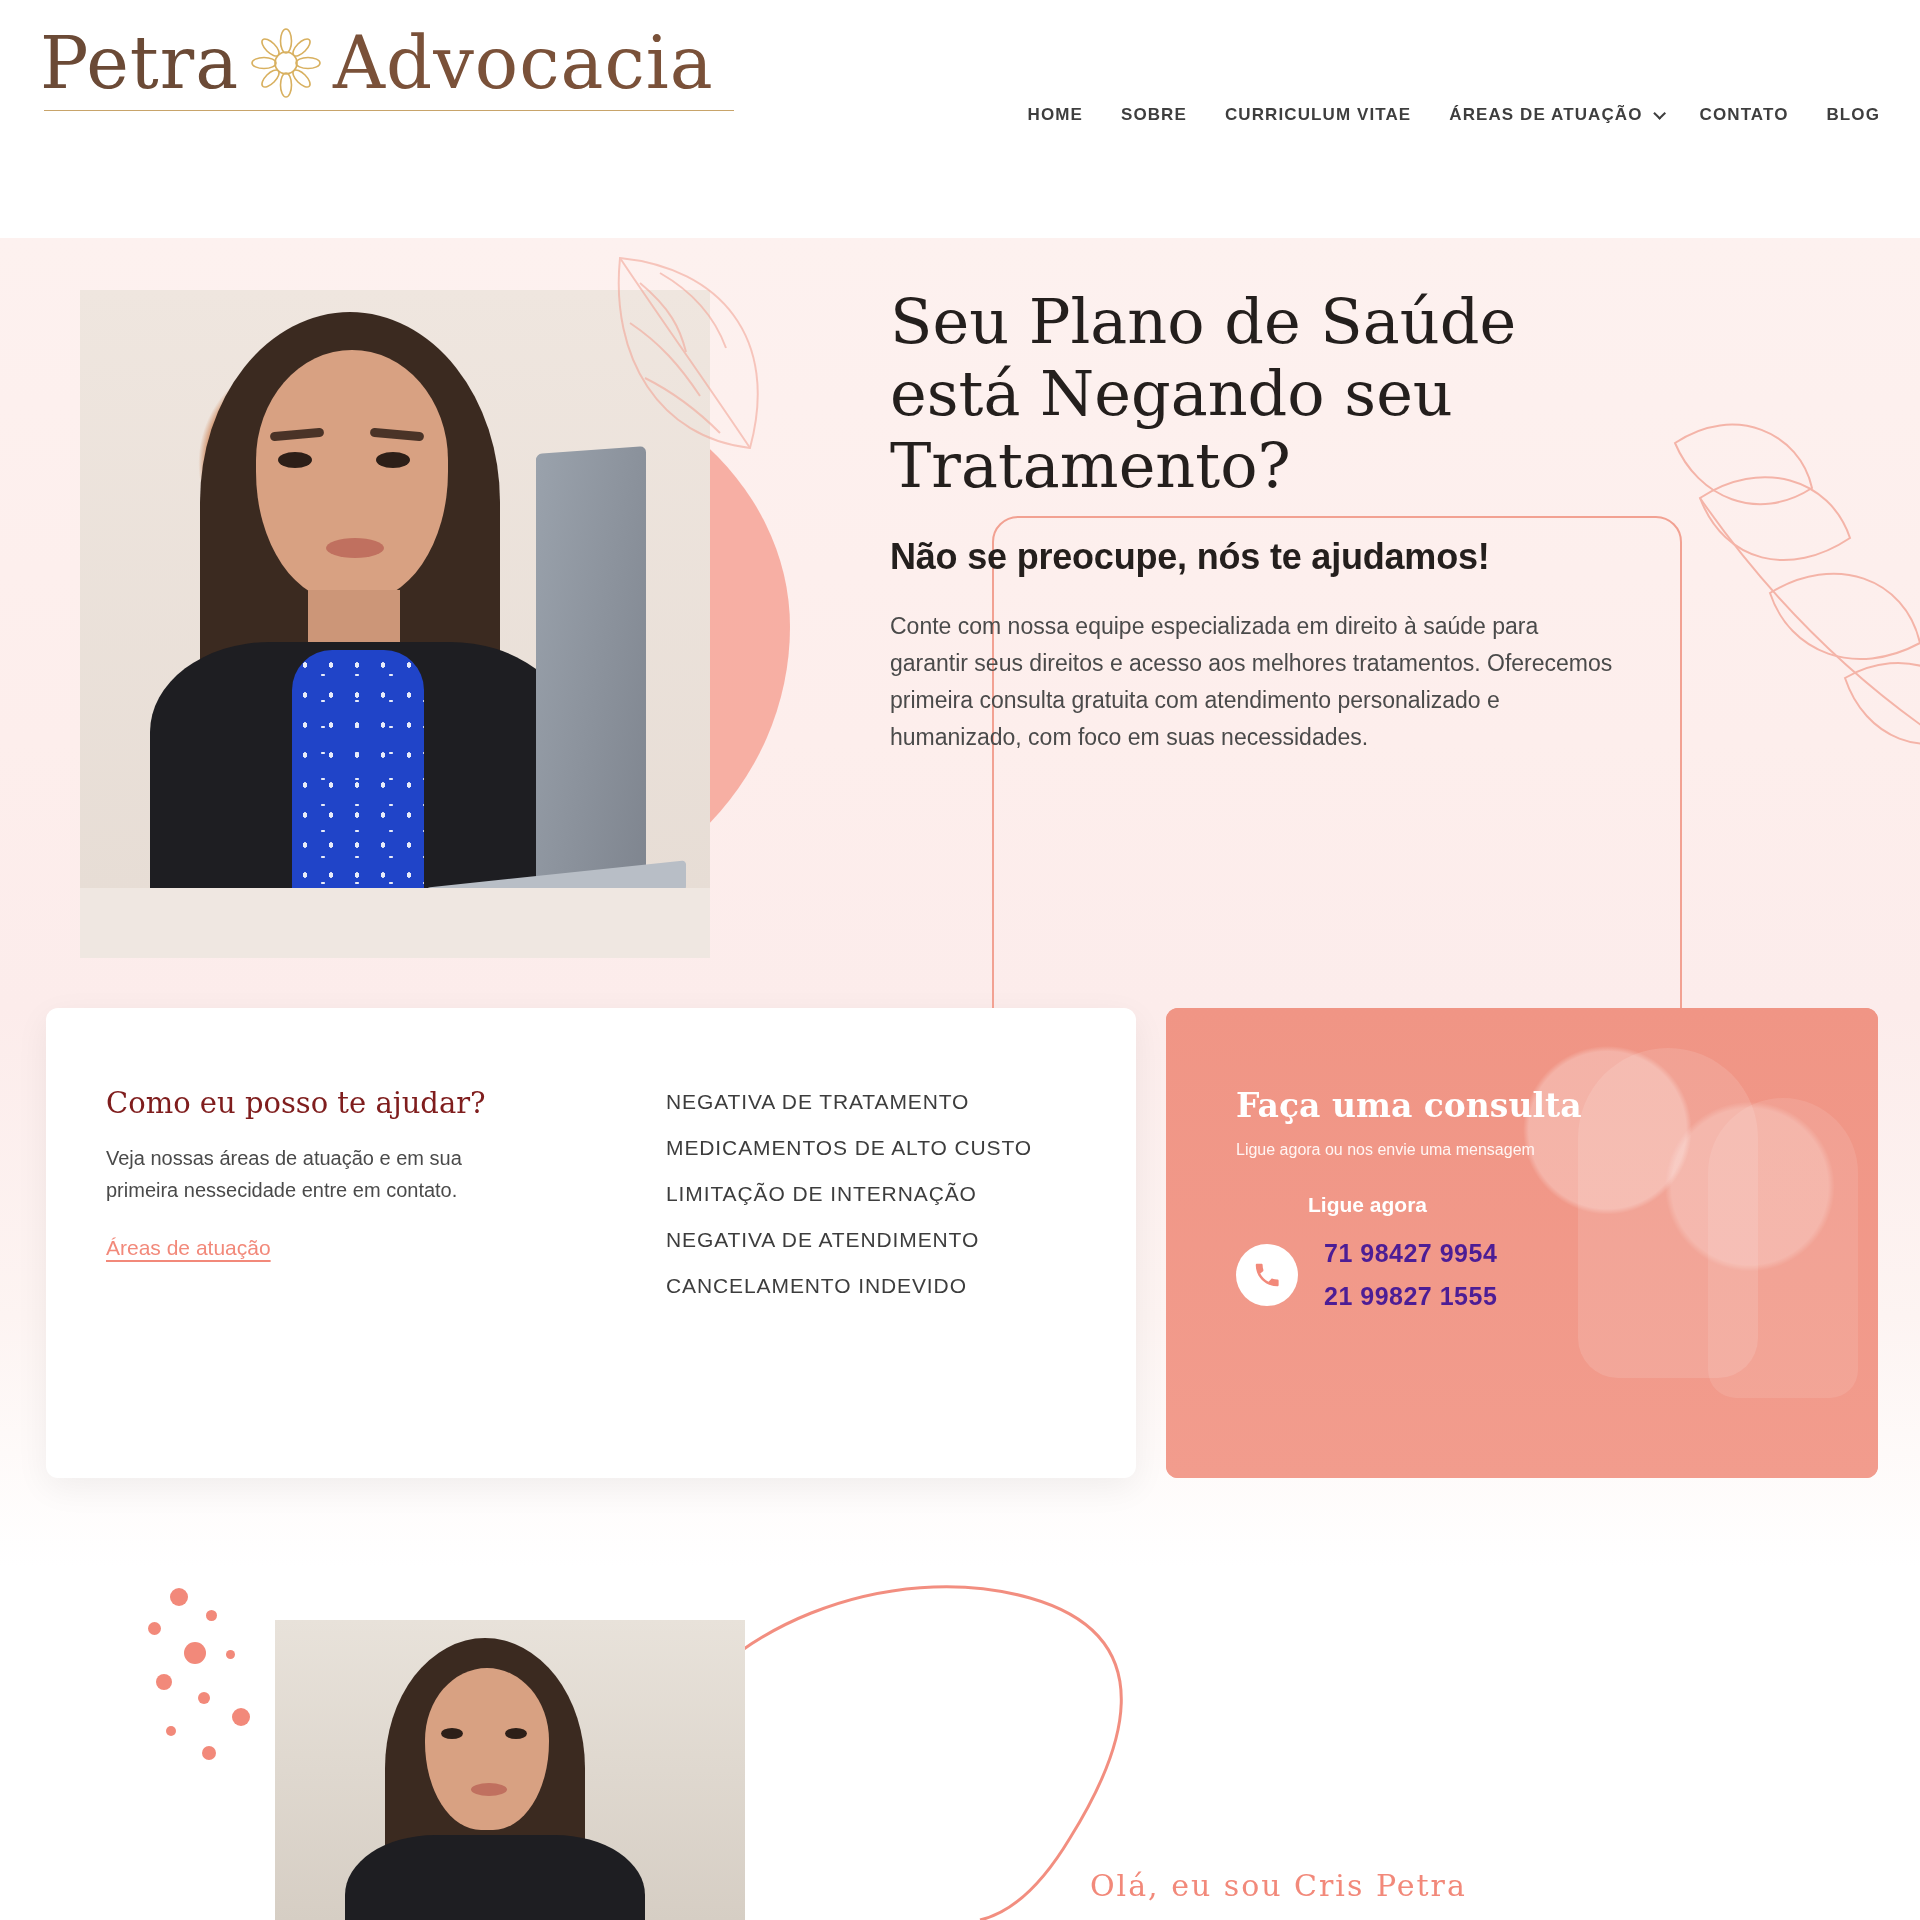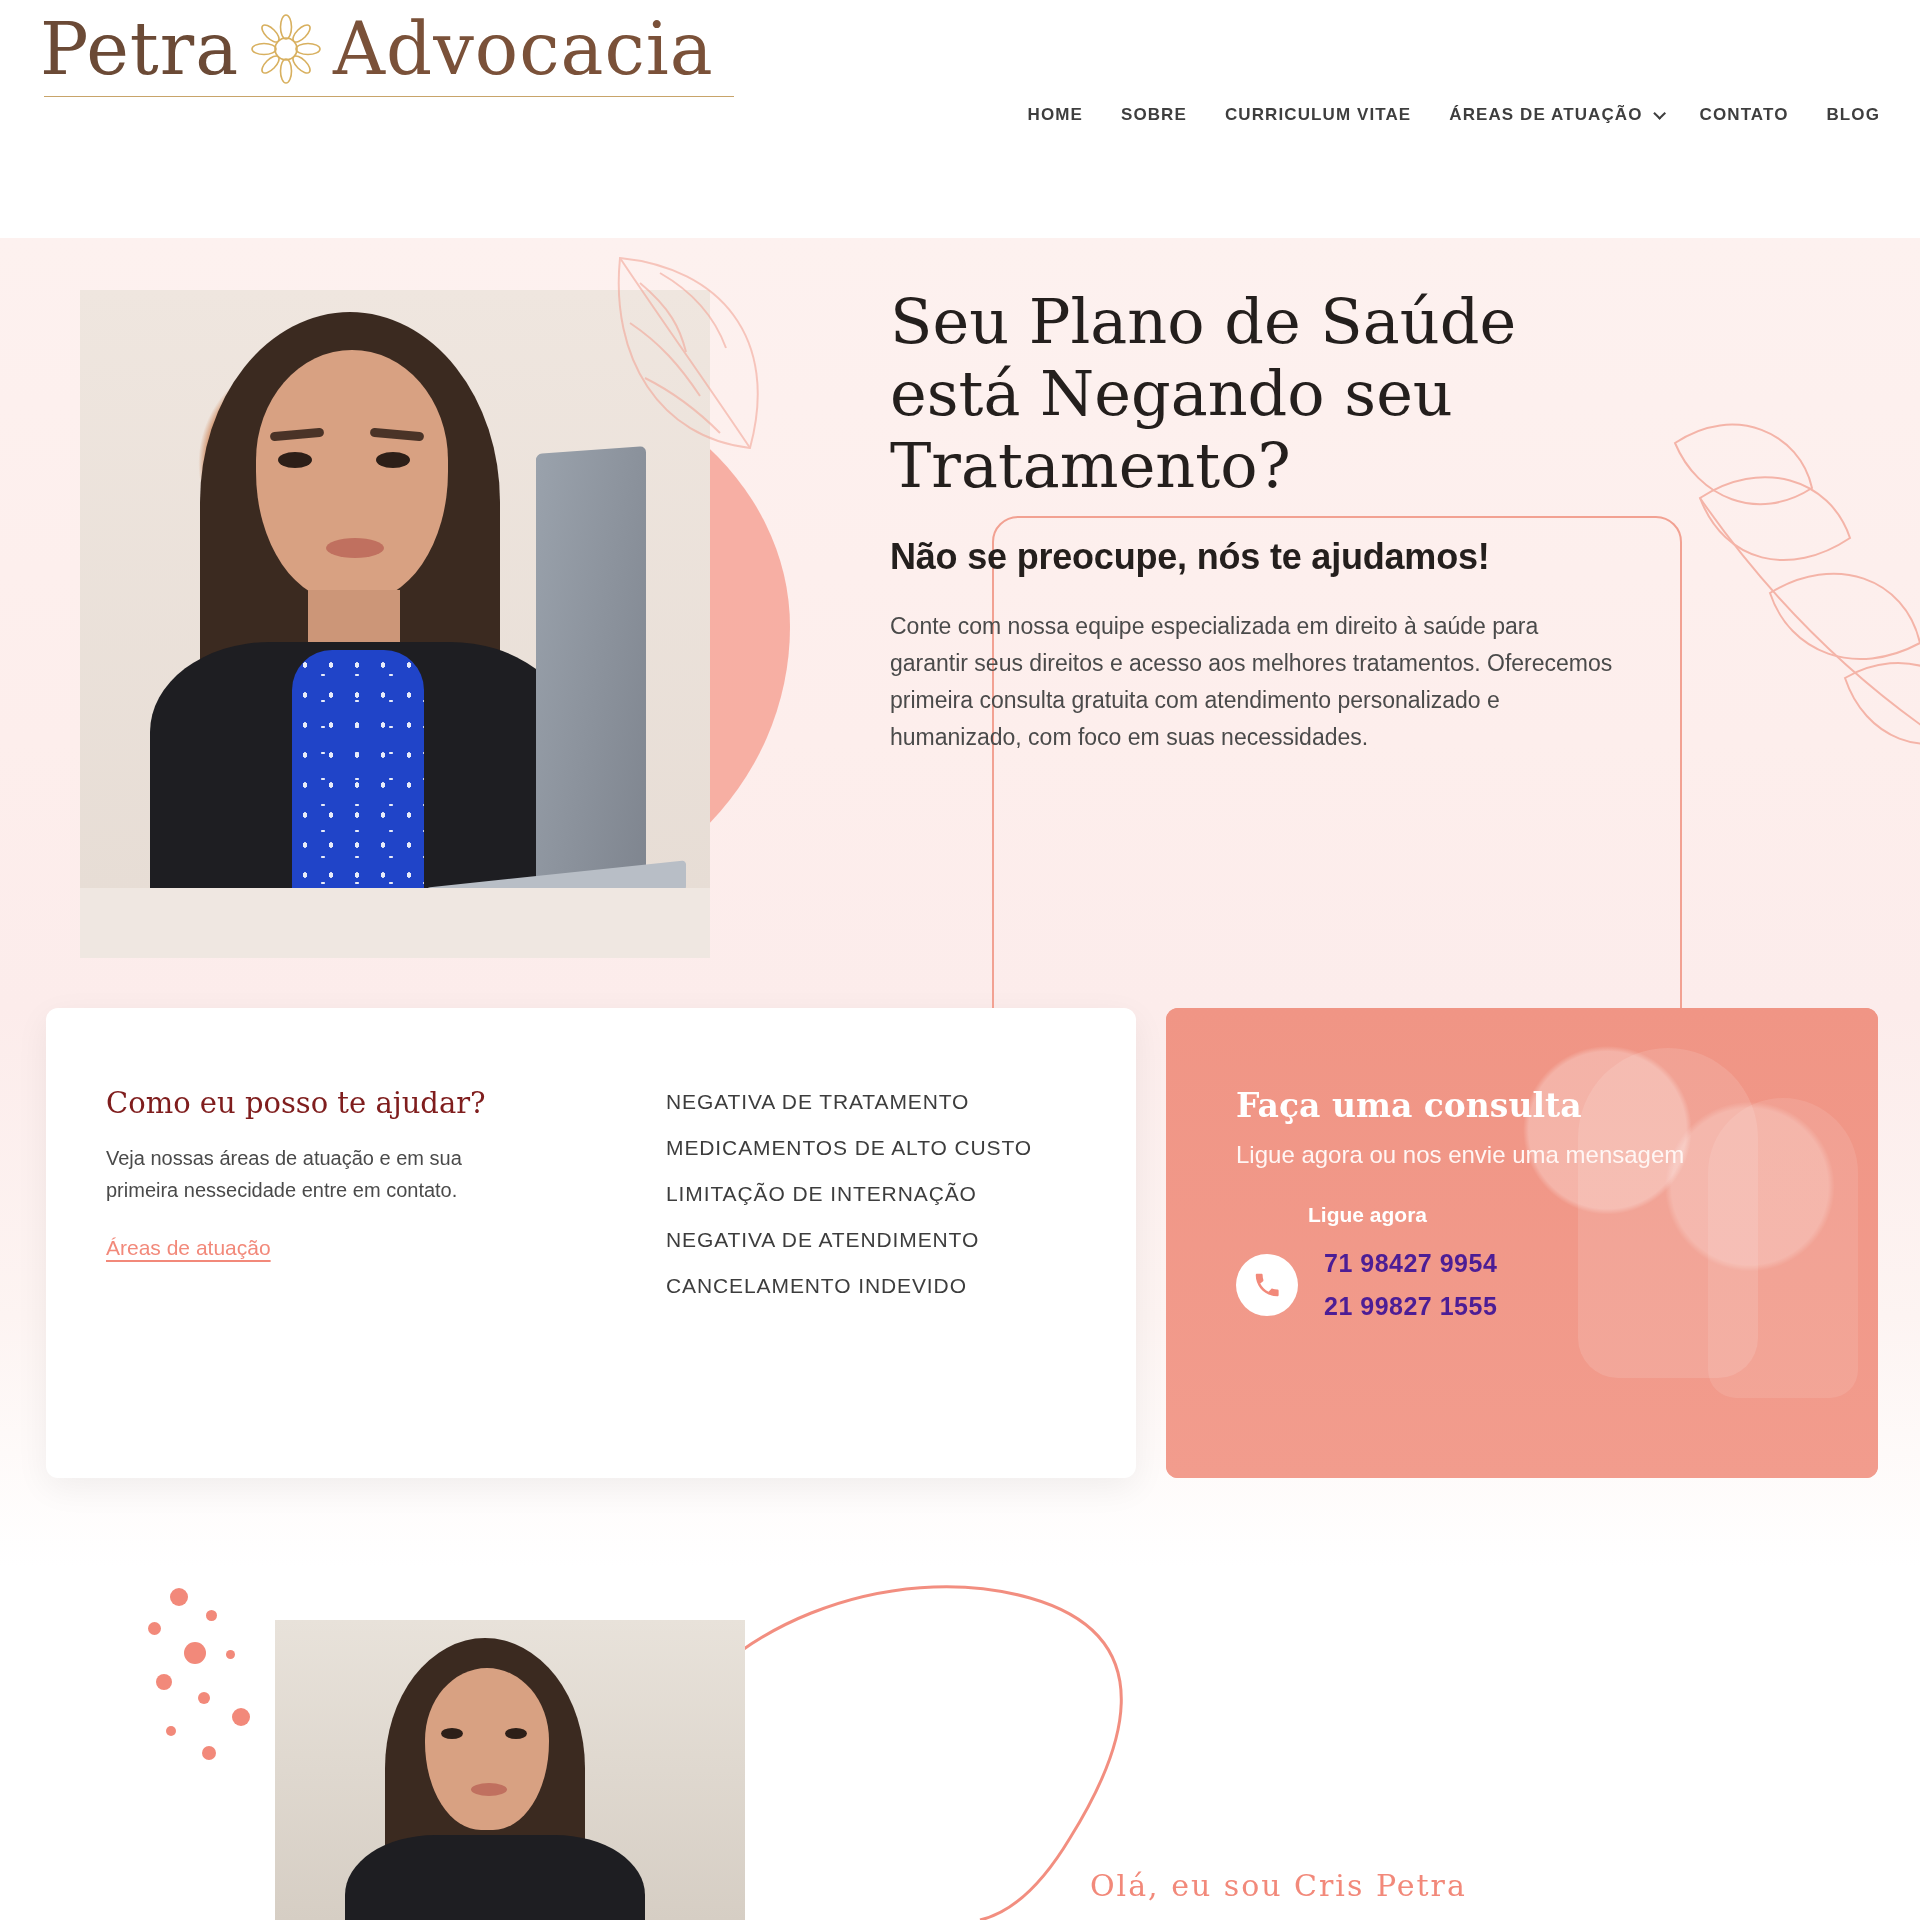--- a/index.html
+++ b/index.html
@@ -32,20 +32,21 @@
   .logo-wrap {
     position: absolute;
     left: 40px;
     top: 10px;
     width: 700px;
   }
   .logo-line {
     display: flex;
     align-items: center;
     gap: 8px;
+    margin-top: 14px;
   }
   .logo-word {
     font-family: "DejaVu Serif", serif;
     font-size: 72px;
     color: #6b4a36;
     letter-spacing: 1px;
     line-height: 1;
   }
   .logo-word.second { color: #7a5139; }
   .sunflower {
@@ -338,21 +339,21 @@
     z-index: 2;
   }
   .card-right h3 {
     font-family: "DejaVu Serif", serif;
     font-size: 33px;
     color: #ffffff;
     margin: 0 0 16px 0;
     font-weight: 700;
   }
   .card-right .sub {
-    font-size: 24px;
+    font-size: 16px;
     color: #fff6f4;
     margin: 0 0 34px 0;
   }
   .call-label {
     font-size: 21px;
     font-weight: 700;
     color: #ffffff;
     margin: 0 0 22px 72px;
   }
   .phone-row { display: flex; align-items: center; gap: 26px; }

